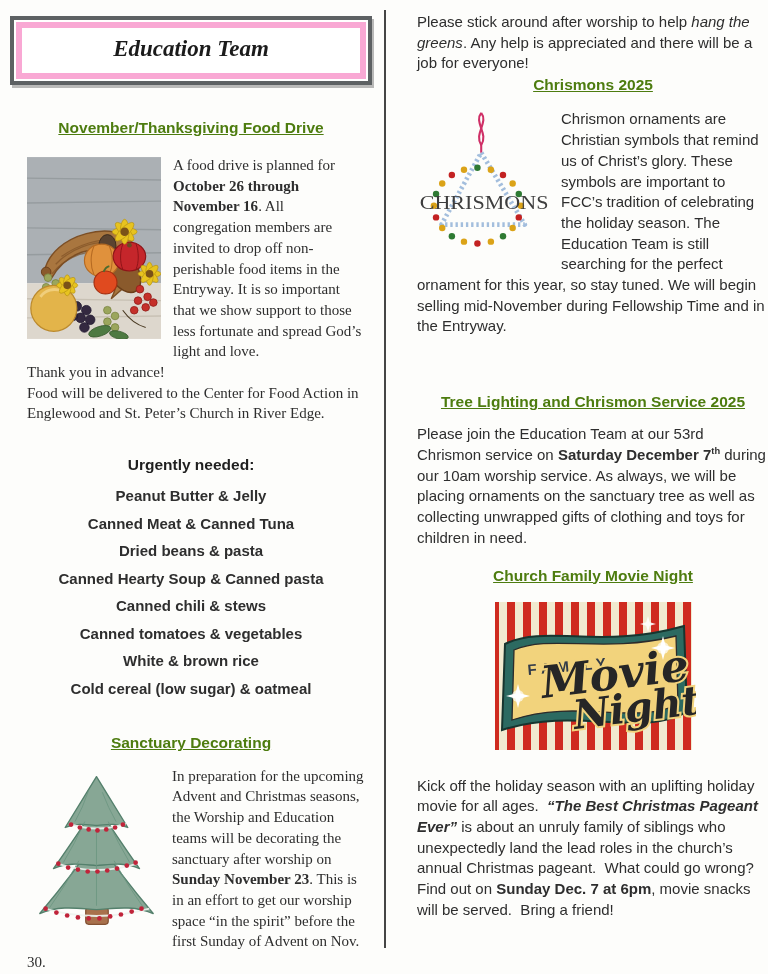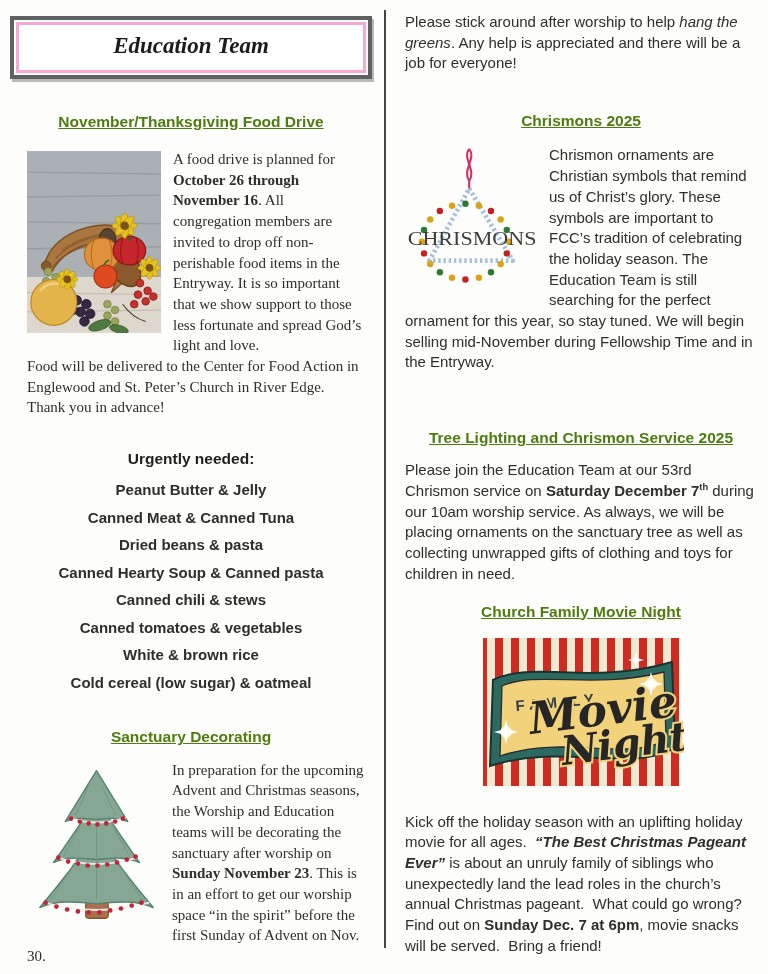--- a/index.html
+++ b/index.html
@@ -5,29 +5,29 @@
   * { margin:0; padding:0; box-sizing:border-box; }
   html,body { background:#ffffff; }
   body {
     width:768px; height:974px; position:relative; overflow:hidden;
     font-family:"Liberation Sans","DejaVu Sans",sans-serif;
     color:#2e2e2e; font-size:15px; line-height:1.38;
   }
   .page { position:absolute; inset:0; background:#fdfdfb; }
 
   .col-left  { position:absolute; left:10px;  top:12px; width:362px; }
-  .col-right { position:absolute; left:405px; top:12px; width:352px; }
+  .col-right { position:absolute; left:417px; top:12px; width:352px; }
   .divider   { position:absolute; left:384px; top:10px; width:2px; height:938px; background:#454545; }
 
   
   .edu-box {
     border:4px solid #5d6163; background:#fff; padding:2px;
     box-shadow:2px 3px 0 rgba(130,130,130,.55); margin-top:4px;
   }
-  .edu-box-inner { border:3px solid #f9a8d4; text-align:center; padding:5px 0 8px; }
+  .edu-box-inner { border:6px solid #f9a8d4; text-align:center; padding:5px 0 8px; }
   .edu-title {
     font-family:"Liberation Serif","DejaVu Serif",serif;
     font-weight:bold; font-style:italic; font-size:23px; color:#1b1b1b;
   }
 
   .section-heading {
     font-weight:bold; text-decoration:underline; text-align:center;
     font-size:15.5px; color:#4d7c0f;
   }
   .bold-center-heading { font-weight:bold; text-align:center; font-size:15.5px; color:#1f1f1f; }
@@ -40,21 +40,21 @@
   .tree-wrap { float:left; margin:2px 10px 14px 3px; }
   .chrismon-wrap { float:left; margin:2px 8px 2px 0; }
 
   .urgent-heading { margin-top:30px; }
   .urgent-list { margin-top:7px; text-align:center; }
   .urgent-item { line-height:27.5px;font-weight:bold; }
 
   .sanctuary-heading { margin-top:30px; }
   .sanctuary-body { margin-top:12px; }
 
-  .chrismons-heading { margin-top:36px; }
+  .chrismons-heading { }
   .chrismons-body { margin-top:14px; }
 
   .treelight-heading { margin-top:54px; }
   .treelight-body { margin-top:12px; }
 
   .movie-heading { margin-top:16px; }
   .movie-graphic-wrap { margin:12px auto 0; width:205px; }
   .movie-body { margin-top:16px; }
 
   sup { font-size:0.62em; line-height:0; }
@@ -176,22 +176,22 @@
                   <ellipse rx="11" ry="4" transform="rotate(45)"></ellipse>
                 <ellipse rx="11" ry="4" transform="rotate(90)"></ellipse>
                   <ellipse rx="11" ry="4" transform="rotate(135)"></ellipse>
               </g>
                 <circle r="4" fill="#7a5218"></circle>
             </g>
           </g>
         </svg>
       </div>
       <p><span>A food drive is planned for </span><span style="font-weight: bold;">October 26 through November 16</span><span>. All congregation members are invited to drop off non-perishable food items in the Entryway. It is so important that we show support to those less fortunate and spread God’s light and love.</span></p>
+      <p>Thank you in advance!</p>
       <p>Food will be delivered to the Center for Food Action in Englewood and St. Peter’s Church in River Edge.</p>
-      <p>Thank you in advance!</p>
       <div class="clear"></div>
     </div>
 
     <div class="bold-center-heading urgent-heading">Urgently needed:</div>
     <div class="urgent-list">
         <div class="urgent-item">Peanut Butter &amp; Jelly</div>
         <div class="urgent-item">Canned Meat &amp; Canned Tuna</div>
         <div class="urgent-item">Dried beans &amp; pasta</div>
         <div class="urgent-item">Canned Hearty Soup &amp; Canned pasta</div>
         <div class="urgent-item">Canned chili &amp; stews</div>

